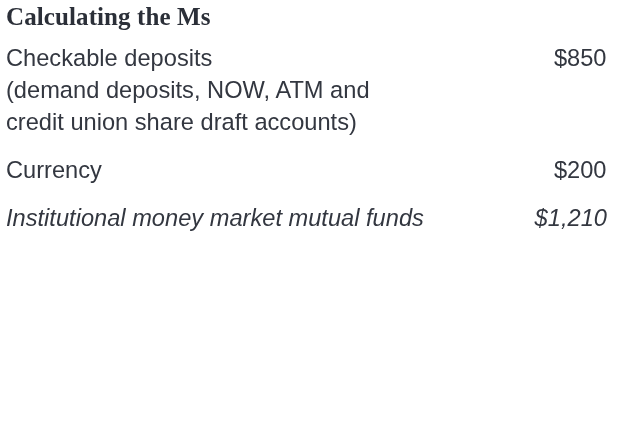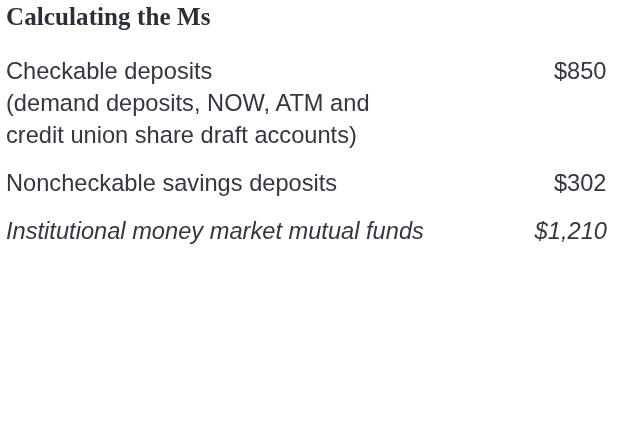--- a/index.html
+++ b/index.html
@@ -32,21 +32,21 @@
     line-height: 30px;
     color: #2b2f38;
     letter-spacing: 0.1px;
     margin: 0;
     padding-top: 2px;
     white-space: nowrap;
   }
 
   
   .rows {
-    margin-top: 23px;
+    margin-top: 10px;
   }
 
   .row {
     display: flex;
     align-items: flex-start;
     justify-content: space-between;
     margin-bottom: 16px;
   }
   .row:last-child { margin-bottom: 0; font-style: italic; }
 
@@ -81,26 +81,26 @@
 
   <div class="rows">
 
     <div class="row">
       <div class="row-label">Checkable deposits
 (demand deposits, NOW, ATM and
 credit union share draft accounts)</div>
       <div class="row-value">$850</div>
     </div>
 
+    <div class="row">
+      <div class="row-label">Currency</div>
+      <div class="row-value">$200</div>
+    </div>
 
 
-    <div class="row">
-      <div class="row-label">Noncheckable savings deposits</div>
-      <div class="row-value">$302</div>
-    </div>
 
 
     <div class="row">
       <div class="row-label">Institutional money market mutual funds</div>
       <div class="row-value">$1,210</div>
     </div>
 
   </div>
 </div>
 

